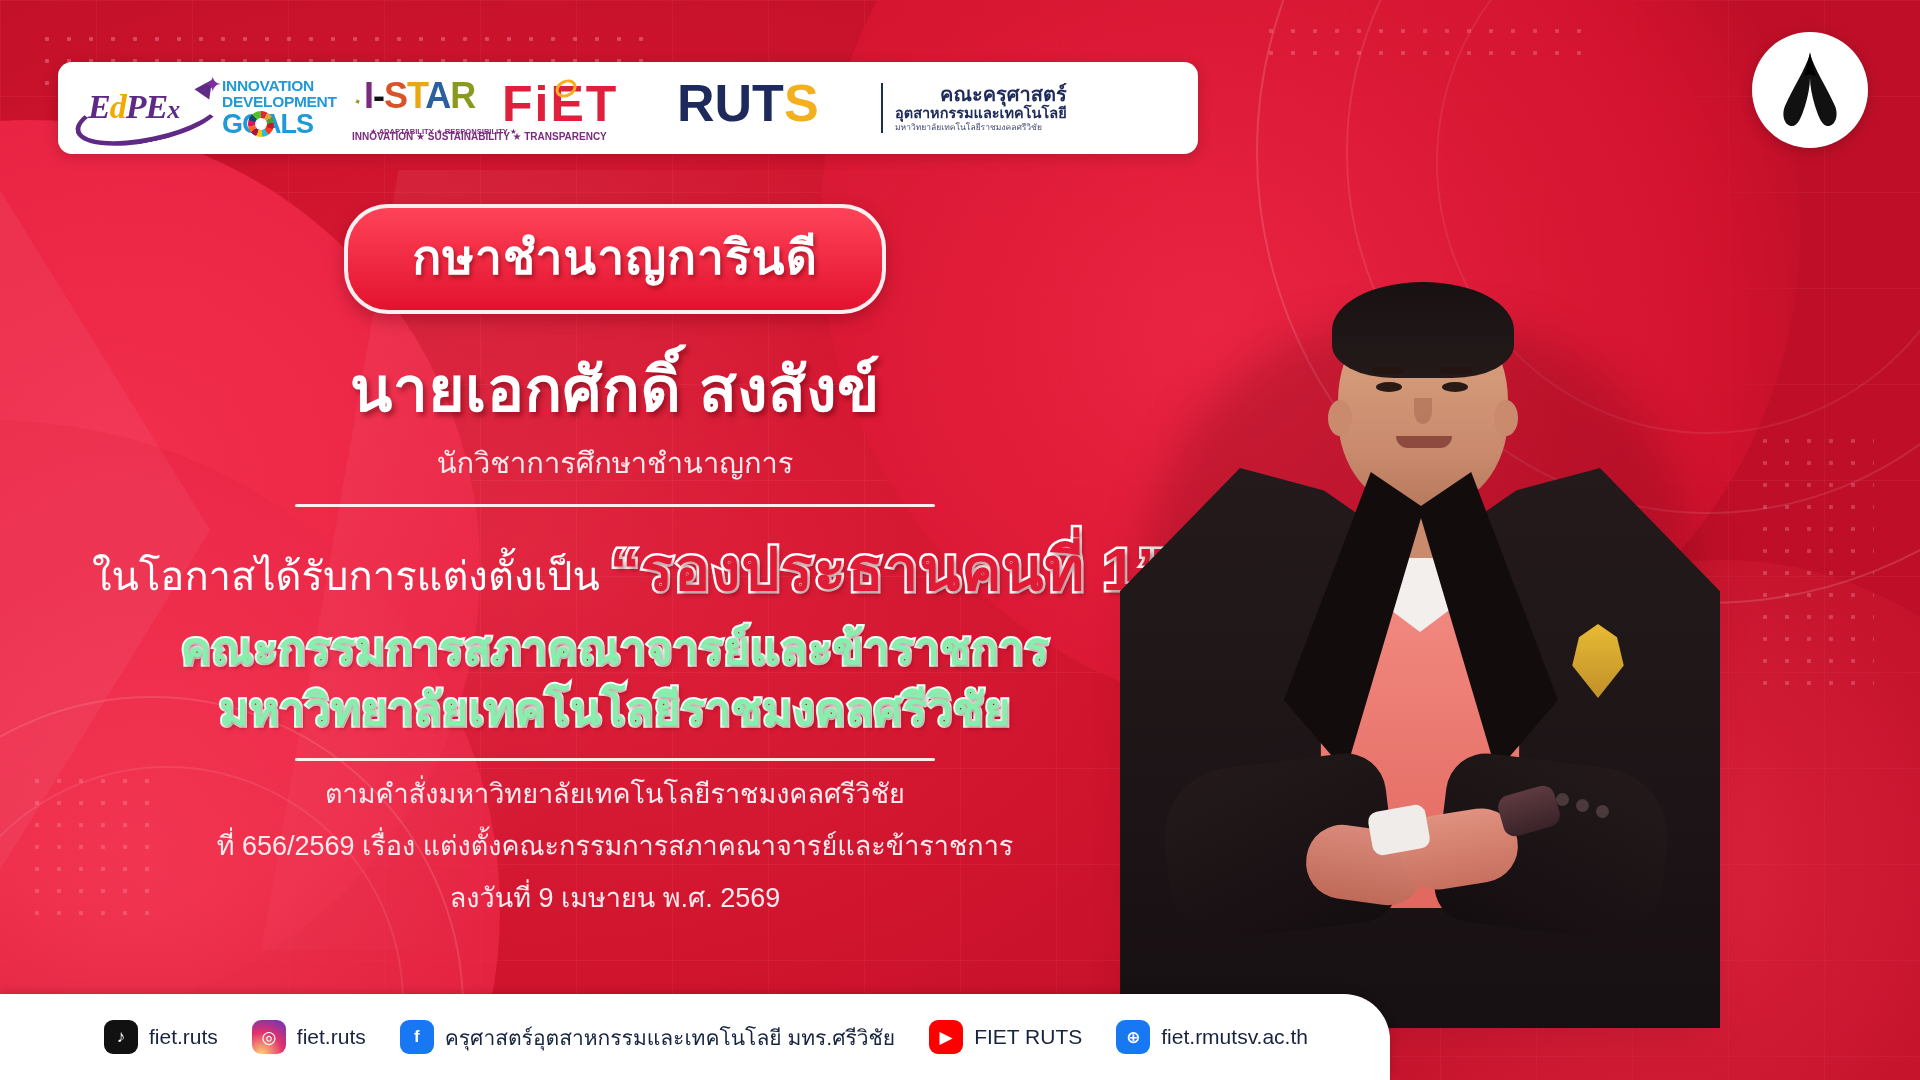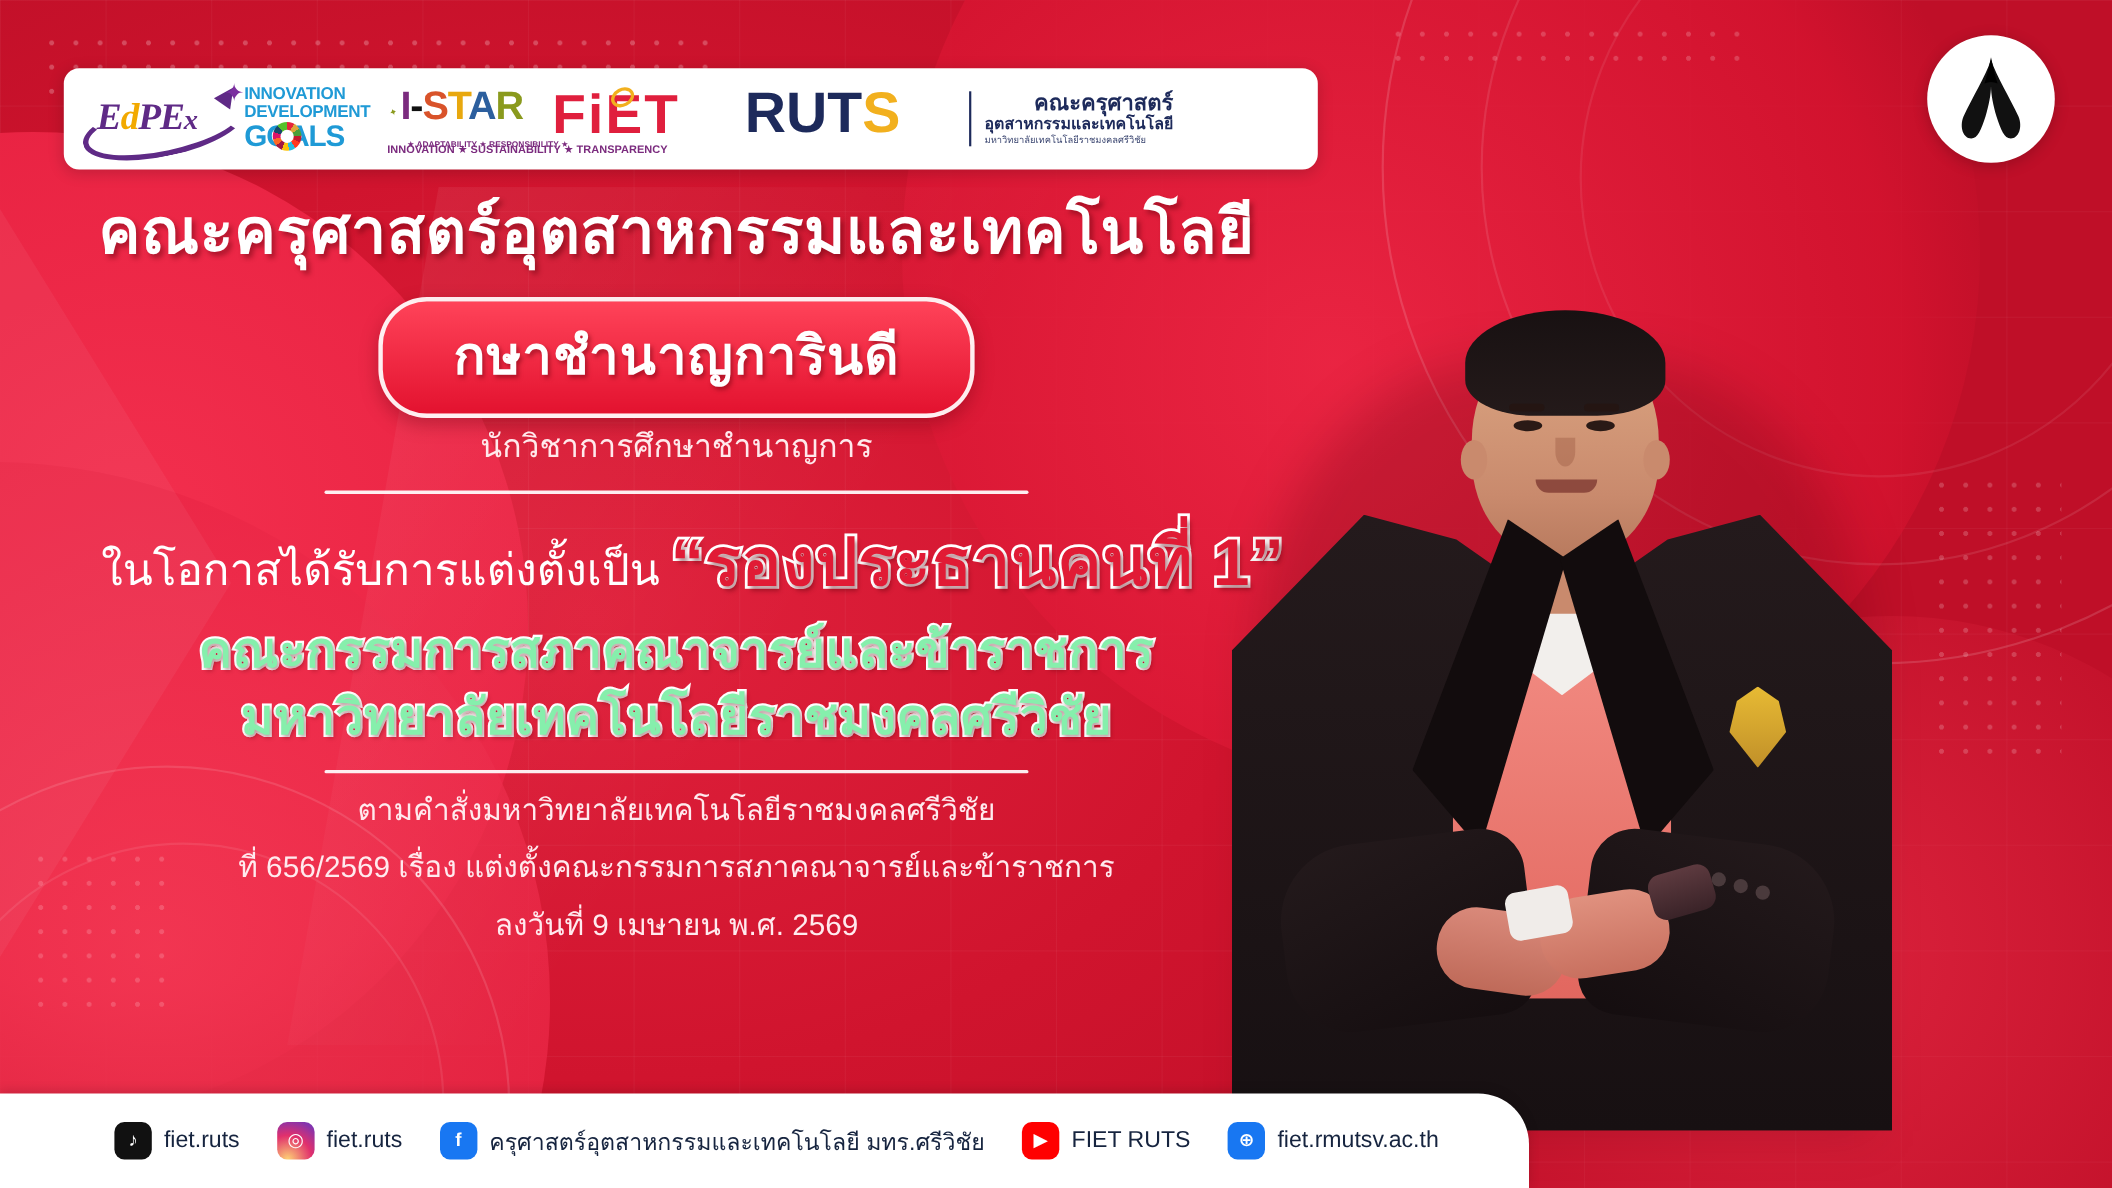--- a/index.html
+++ b/index.html
@@ -297,26 +297,26 @@
 
   <div class="ribbon-circle">
     <svg width="70" height="84" viewBox="0 0 70 84">
       <path d="M35 6 C30 22, 18 40, 10 58 C6 68, 10 78, 17 78 C23 78, 26 70, 30 58 C33 48, 35 38, 35 30
                C35 38, 37 48, 40 58 C44 70, 47 78, 53 78 C60 78, 64 68, 60 58 C52 40, 40 22, 35 6 Z" fill="#111111"></path>
       <path d="M35 4 C33 14, 31 22, 29 28 C33 26, 37 26, 41 28 C39 22, 37 14, 35 4 Z" fill="#000"></path>
     </svg>
   </div>
 
   <div class="content">
-    <div class="faculty-line">คณะครุศาสตร์อุตสาหกรรมและเทคโนโลยี</div>
 
     <div class="pill">
       <span>กษาชำนาญการินดี</span>
     </div>
 
+    <div class="person-name">นายเอกศักดิ์ สงสังข์</div>
     <div class="person-role">นักวิชาการศึกษาชำนาญการ</div>
 
     <div class="rule"></div>
 
     <div class="appoint-row">
       <div class="appoint-pre">ในโอกาสได้รับการแต่งตั้งเป็น</div>
       <div class="appoint-quote">“รองประธานคนที่ 1”</div>
     </div>
 
     <div class="committee">คณะกรรมการสภาคณาจารย์และข้าราชการ</div>

